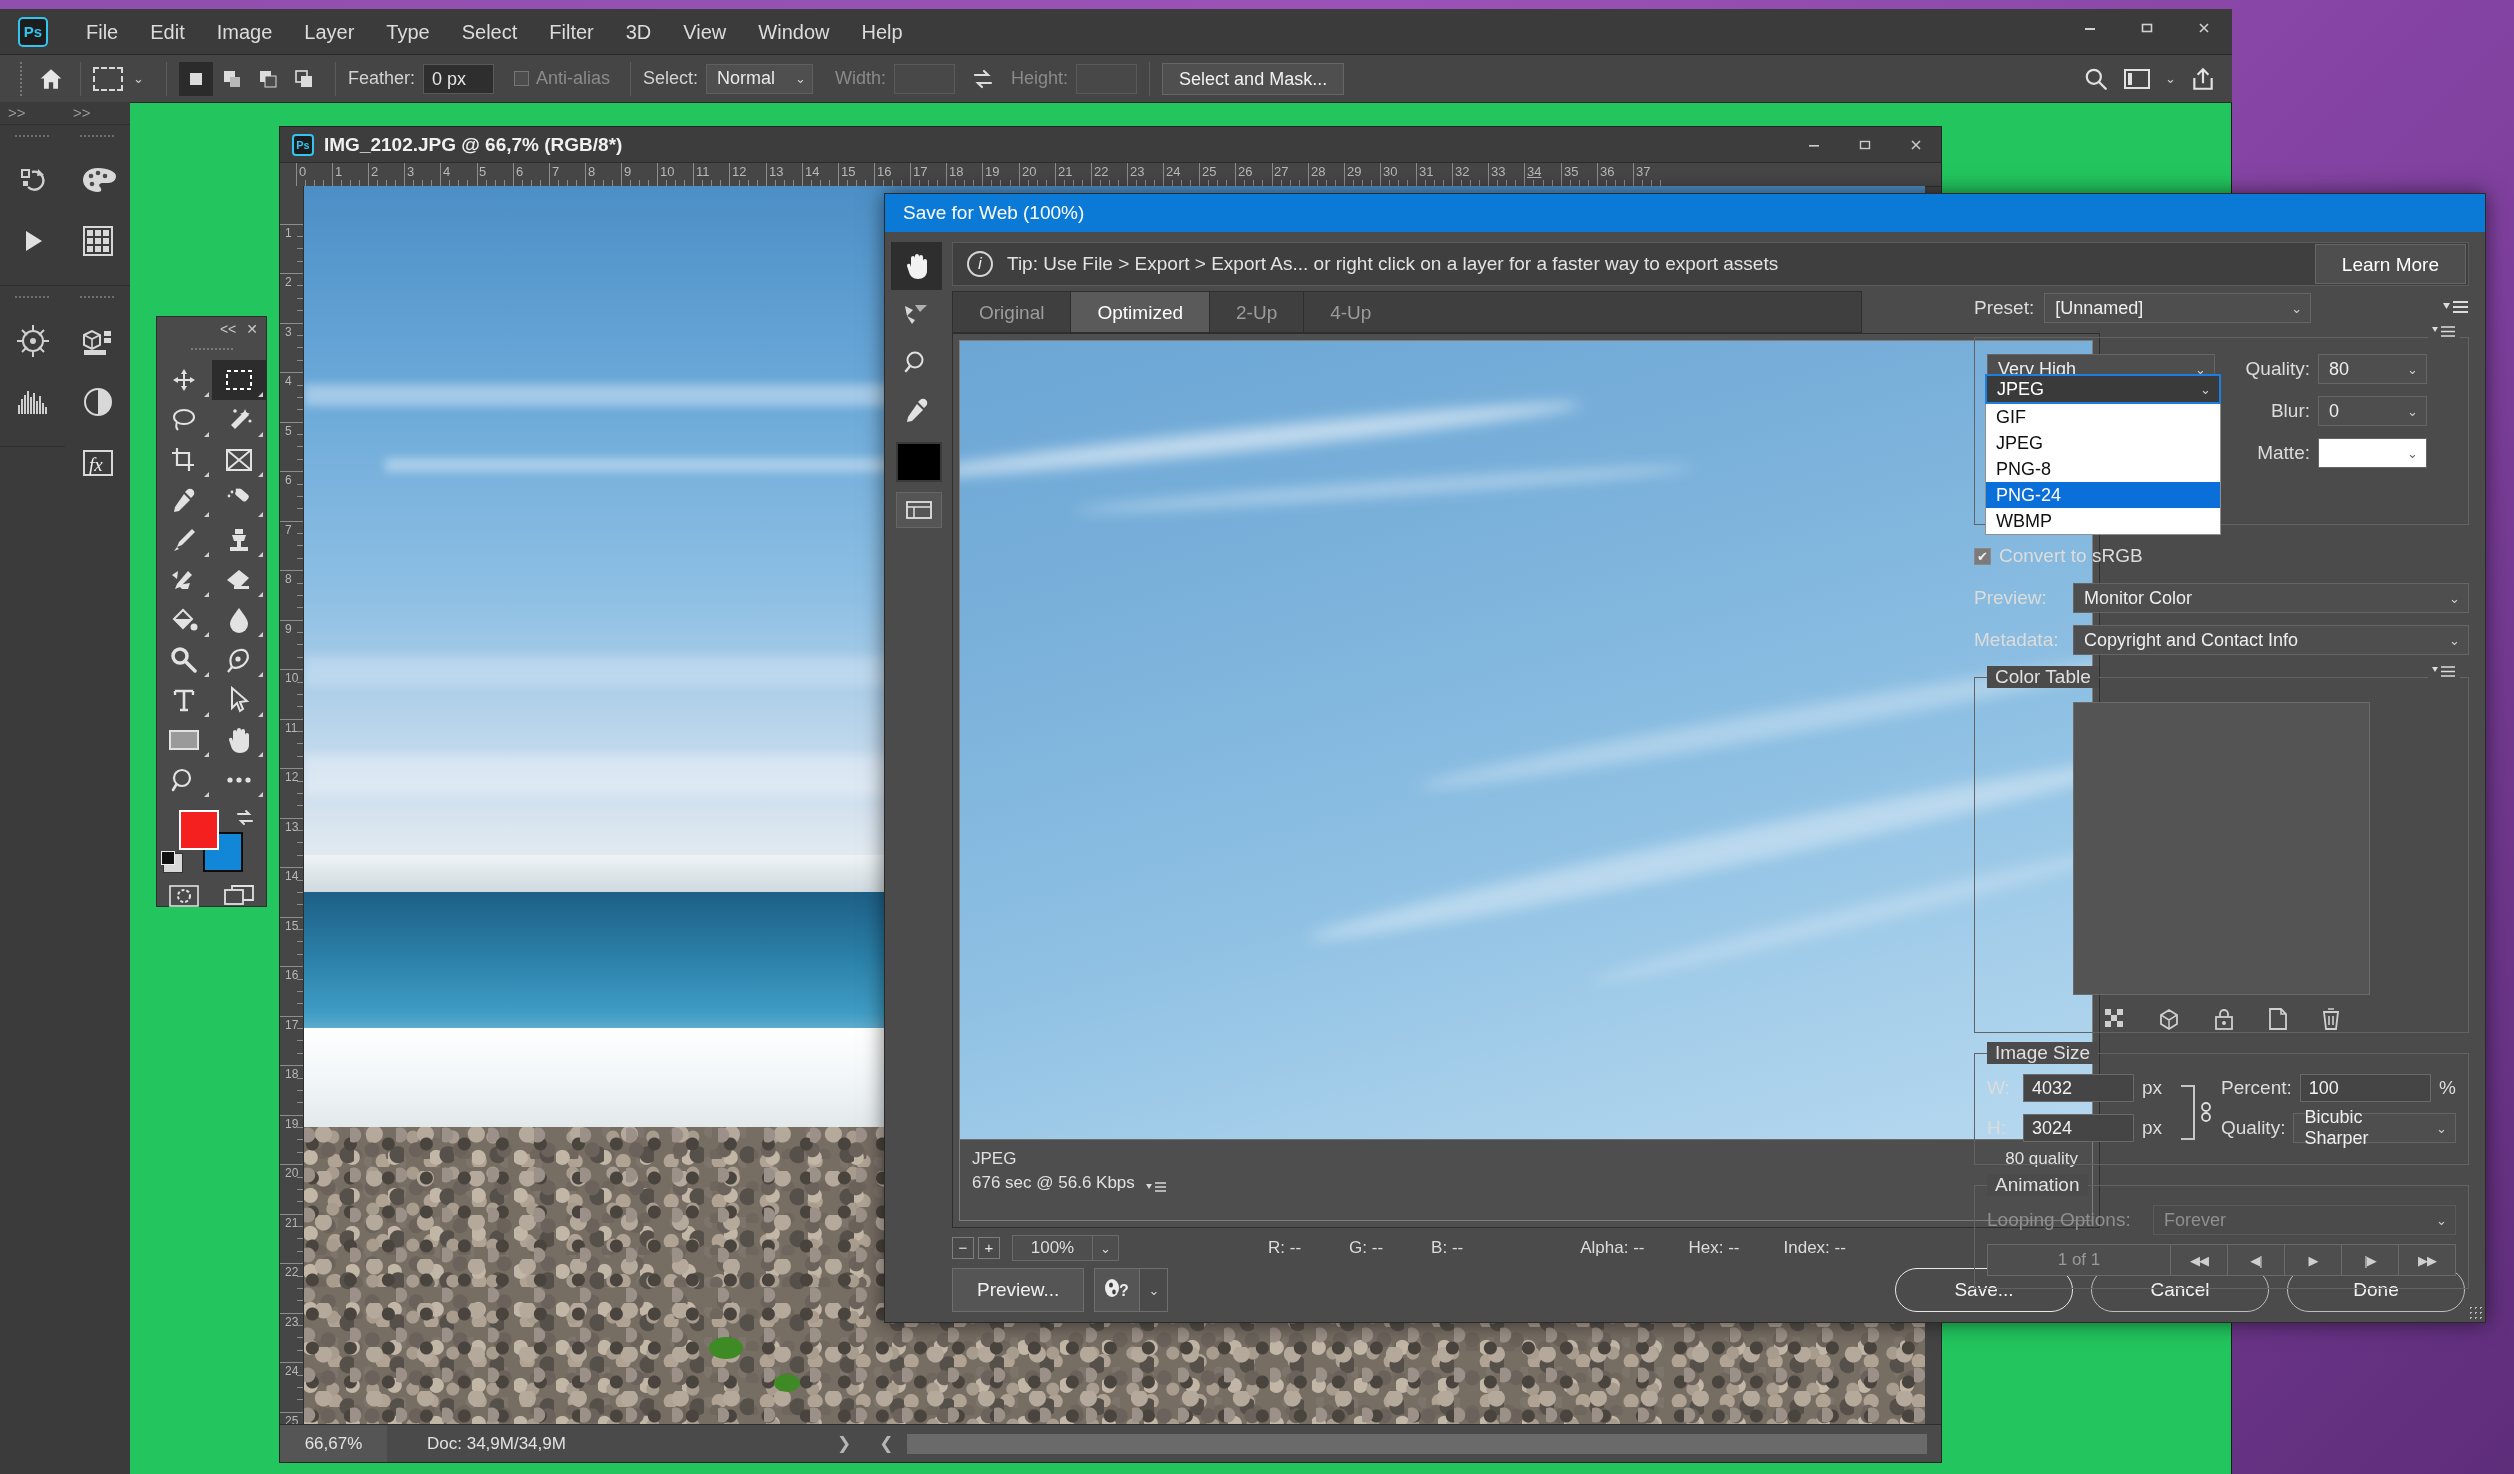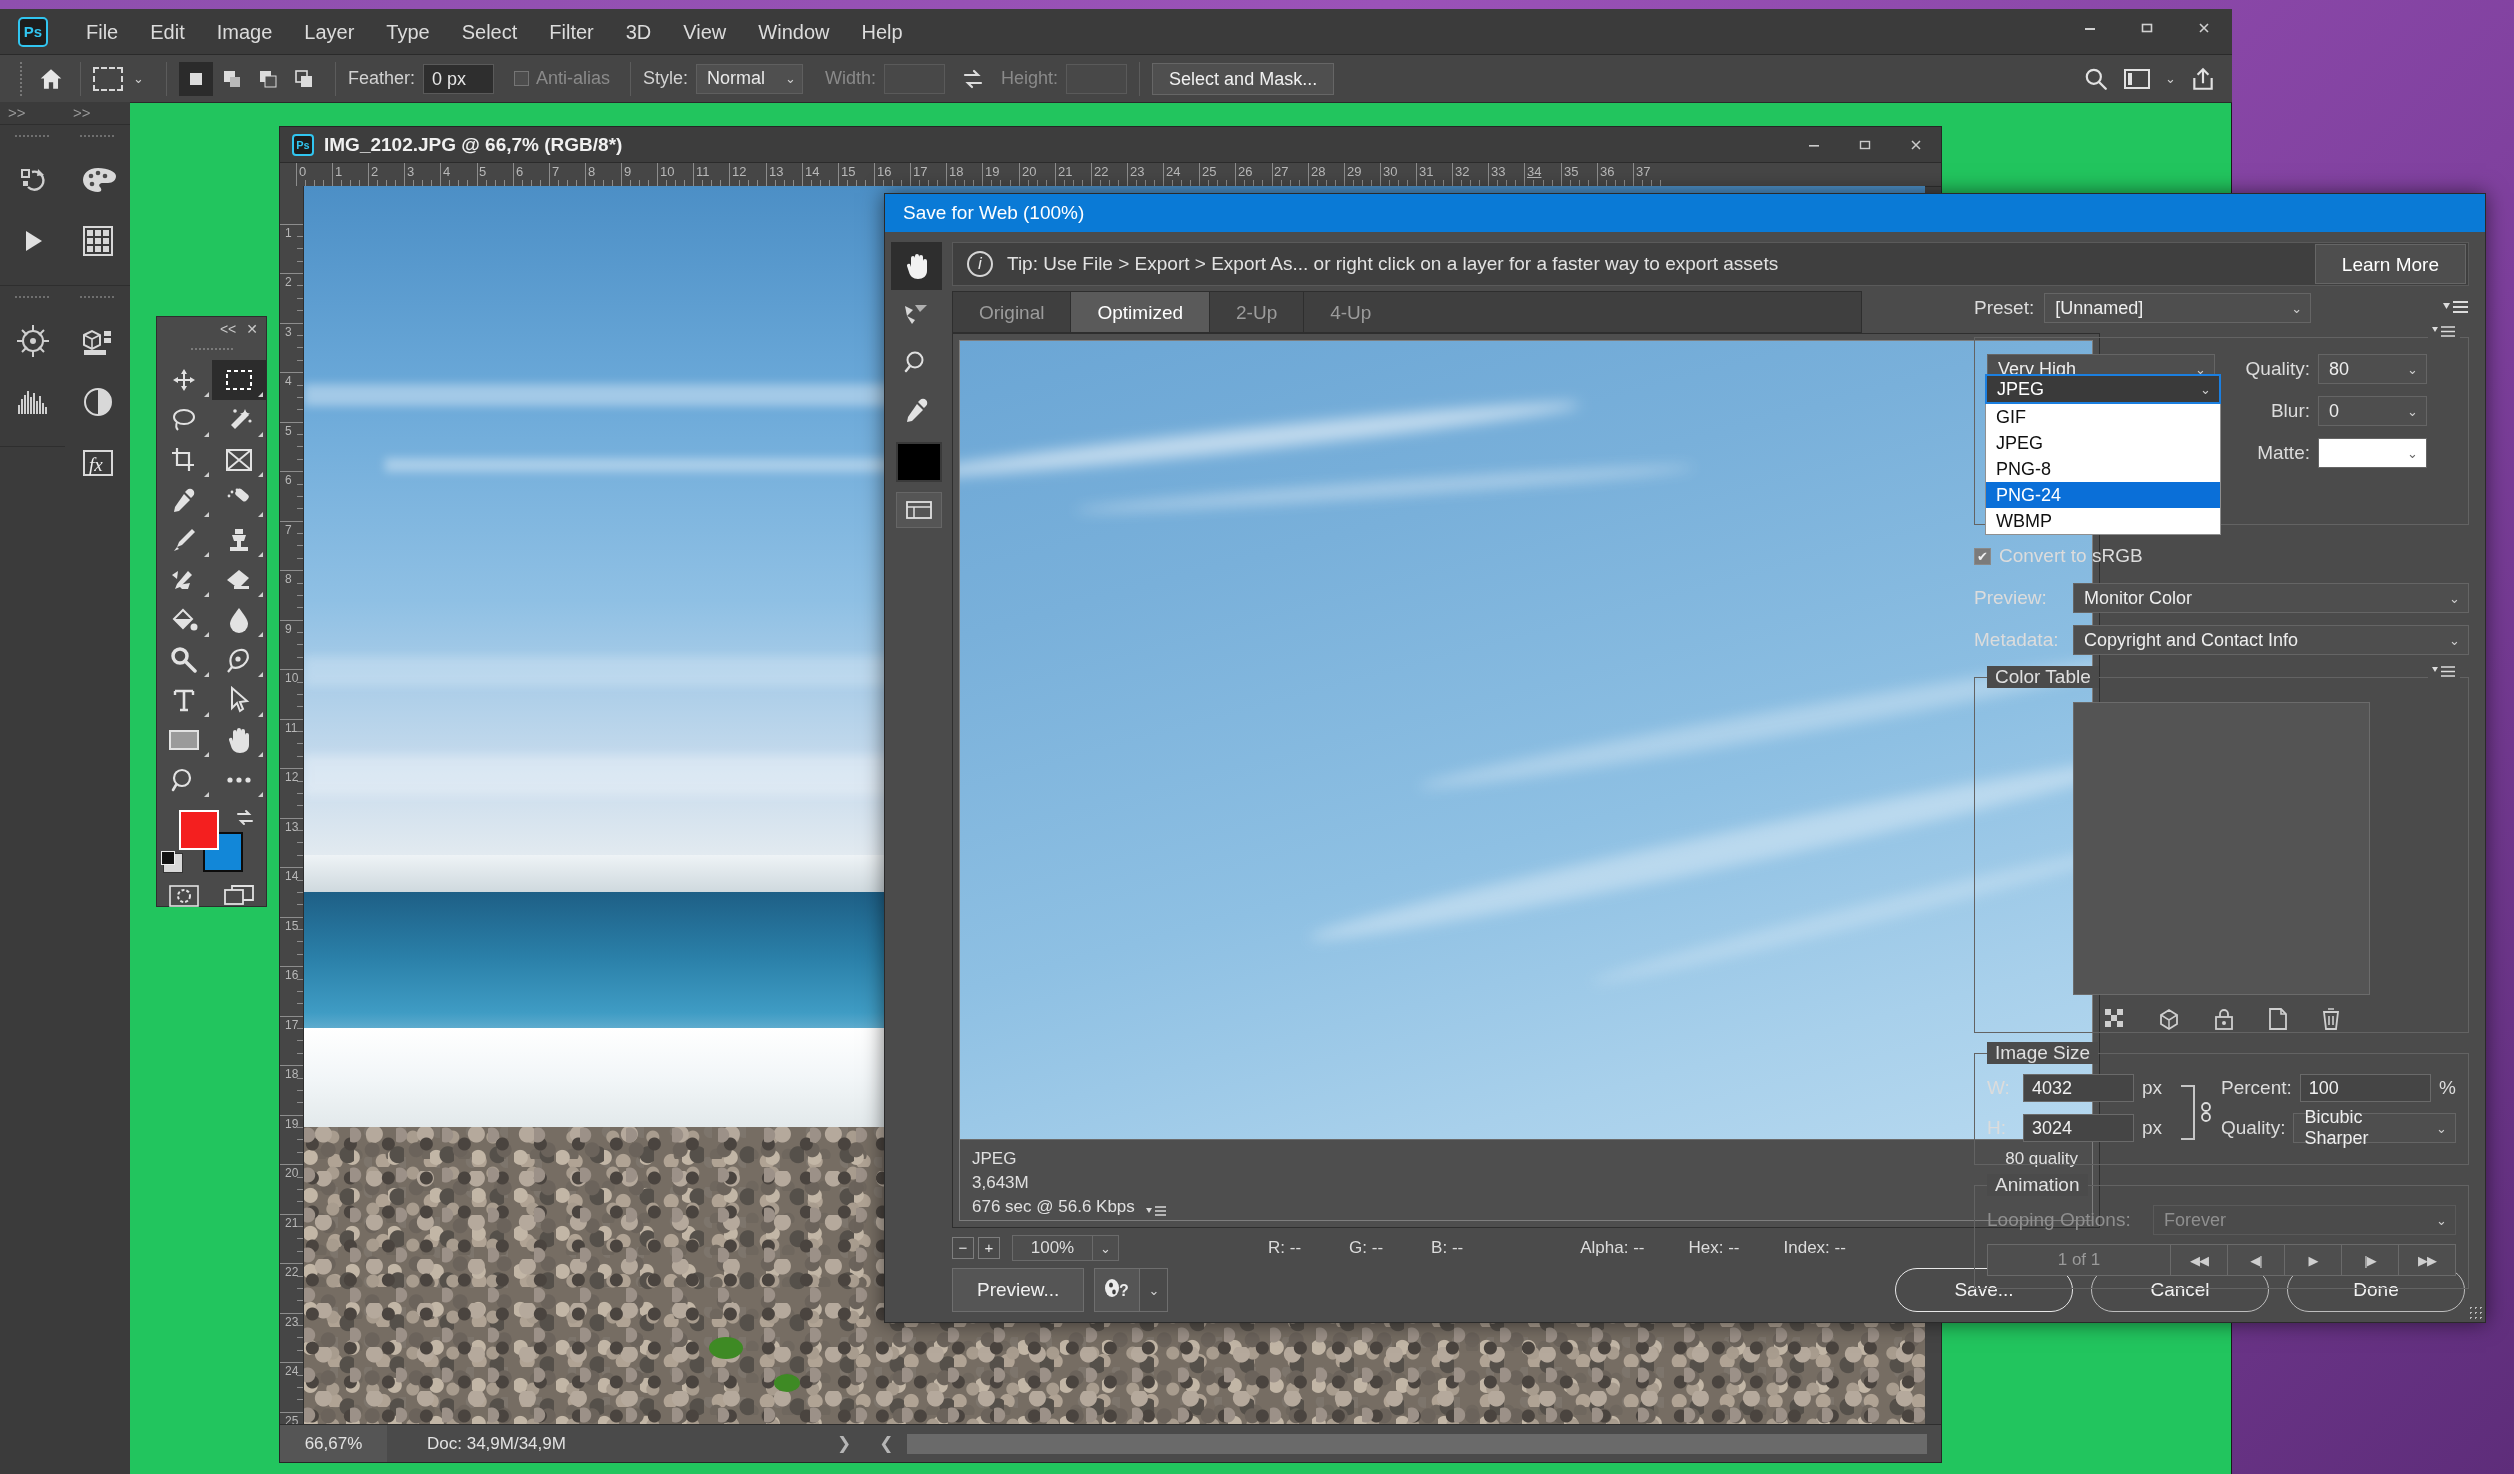--- a/index.html
+++ b/index.html
@@ -362,21 +362,21 @@
           </svg>
       </div>
       <div class="obar-sep"></div>
       <span class="obar-label">Feather:</span>
       <div class="obar-field">0 px</div>
       <div style="display:flex;align-items:center;margin-left:20px;">
         <span class="checkbox-sm"></span>
         <span class="obar-label dim">Anti-alias</span>
       </div>
       <div class="obar-sep"></div>
-      <span class="obar-label">Style:</span>
+      <span class="obar-label">Select:</span>
       <div class="obar-select">
         <span>Normal</span>
         <span class="chev">⌄</span>
       </div>
       <span class="obar-label dim" style="margin-left:22px">Width:</span>
       <div class="obar-field empty"></div>
       <div style="margin:0 16px;color:#dcdcdc">
         <svg width="24" height="22" viewBox="0 0 24 22">
             <path d="M4 7 h13 l-4-4 M20 15 h-13 l4 4" stroke="#dcdcdc" stroke-width="2.2" fill="none" stroke-linecap="round"></path>
           </svg>
@@ -1103,21 +1103,20 @@
       <div class="preview-frame">
         <div class="preview-inner">
           <div class="preview-sky"></div>
           <div class="wisp" style="left:-5%;top:10%;width:60%;height:22px;transform:rotate(-6deg);"></div>
           <div class="wisp" style="left:10%;top:16%;width:55%;height:14px;transform:rotate(-4deg);opacity:.7"></div>
           <div class="wisp" style="left:40%;top:42%;width:65%;height:26px;transform:rotate(-10deg);opacity:.55"></div>
           <div class="wisp" style="left:30%;top:56%;width:75%;height:34px;transform:rotate(-12deg);opacity:.65"></div>
           <div class="wisp" style="left:55%;top:64%;width:50%;height:20px;transform:rotate(-14deg);opacity:.45"></div>
           <div class="preview-info">
             <div>JPEG</div>
-            <div>3,643M</div>
             <div style="display:flex;align-items:flex-end;">
               <span>676 sec @ 56.6 Kbps</span>
               <span class="flyout">
                 <svg width="22" height="14" viewBox="0 0 22 14">
                     <path d="M1 3 L7 3 L4 8 Z" fill="#d8d8d8"></path>
                     <g stroke="#d8d8d8" stroke-width="1.6">
                       <path d="M10 2 H21 M10 6 H21 M10 10 H21"></path>
                     </g>
                   </svg>
               </span>

